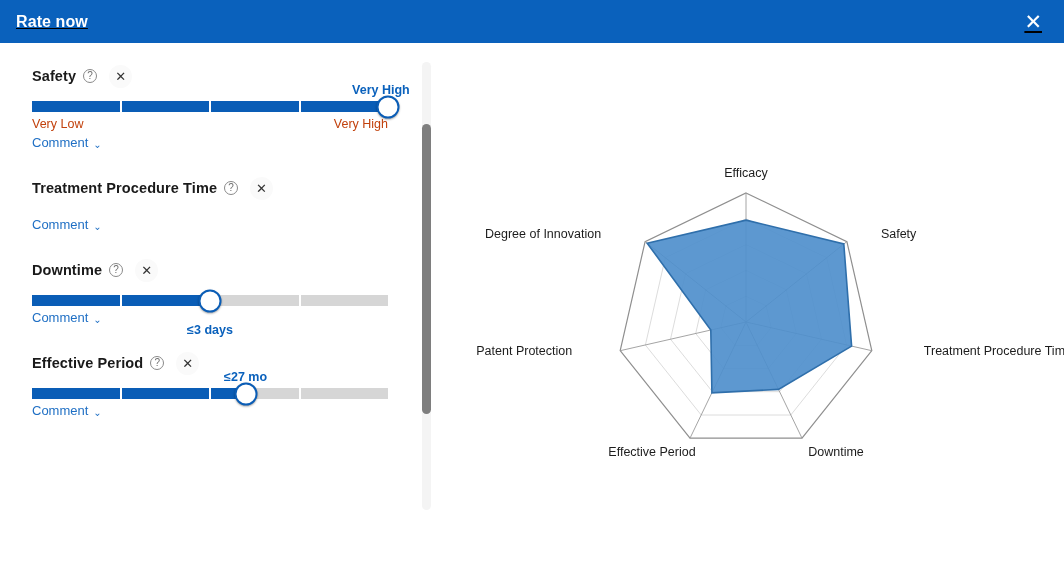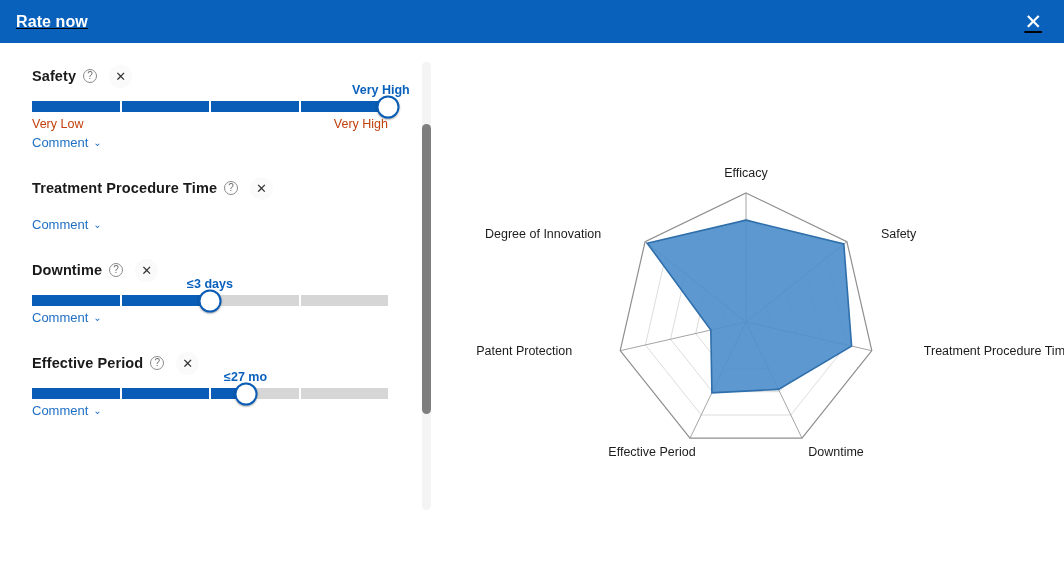--- a/index.html
+++ b/index.html
@@ -64,21 +64,21 @@
   .knob {
     position:absolute; top:50%; width:23px; height:23px; border-radius:50%;
     background:#ffffff; border:2px solid #0a5db6;
     transform:translate(-50%,-50%); box-shadow:0 1px 2px rgba(0,0,0,.35);
   }
   .ends {
     display:flex; justify-content:space-between; width:356px;
     margin-top:5px; font-size:12.5px; color:#c2410c;
   }
   .comment-link {
-    display:inline-flex; align-items:center; gap:5px;
+    display:inline-flex; align-items:flex-end; gap:5px;
     margin-top:4px; font-size:13px; color:#1f6fc4; cursor:pointer;
   }
   .chev { font-size:10px; color:#1f6fc4; }
 
   
   .scrollbar {
     position:absolute; left:422px; top:62px; width:9px; height:448px;
     background:#f4f4f4; border-radius:5px;
   }
   .scroll-thumb {
@@ -135,21 +135,21 @@
             <span class="remove-btn">✕</span>
           </div><div class="comment-link">
             <span>Comment</span>
             <span class="chev">⌄</span>
           </div></div>
         <div class="criterion"><div class="crit-head">
             <span class="crit-name">Downtime</span>
             <span class="help-icon">?</span>
             <span class="remove-btn">✕</span>
           </div><div class="slider-wrap">
-            <div class="value-label" style="left: 50%;">≤3 days</div>
+            <div class="value-label" style="left: 50%; margin-top: 46px;">≤3 days</div>
             <div class="track">
               <div class="seg on"></div>
               <div class="seg on"></div>
               <div class="seg"></div>
               <div class="seg"></div>
               <div class="knob" style="left: 50%;"></div>
             </div>
           </div><div class="comment-link">
             <span>Comment</span>
             <span class="chev">⌄</span>

